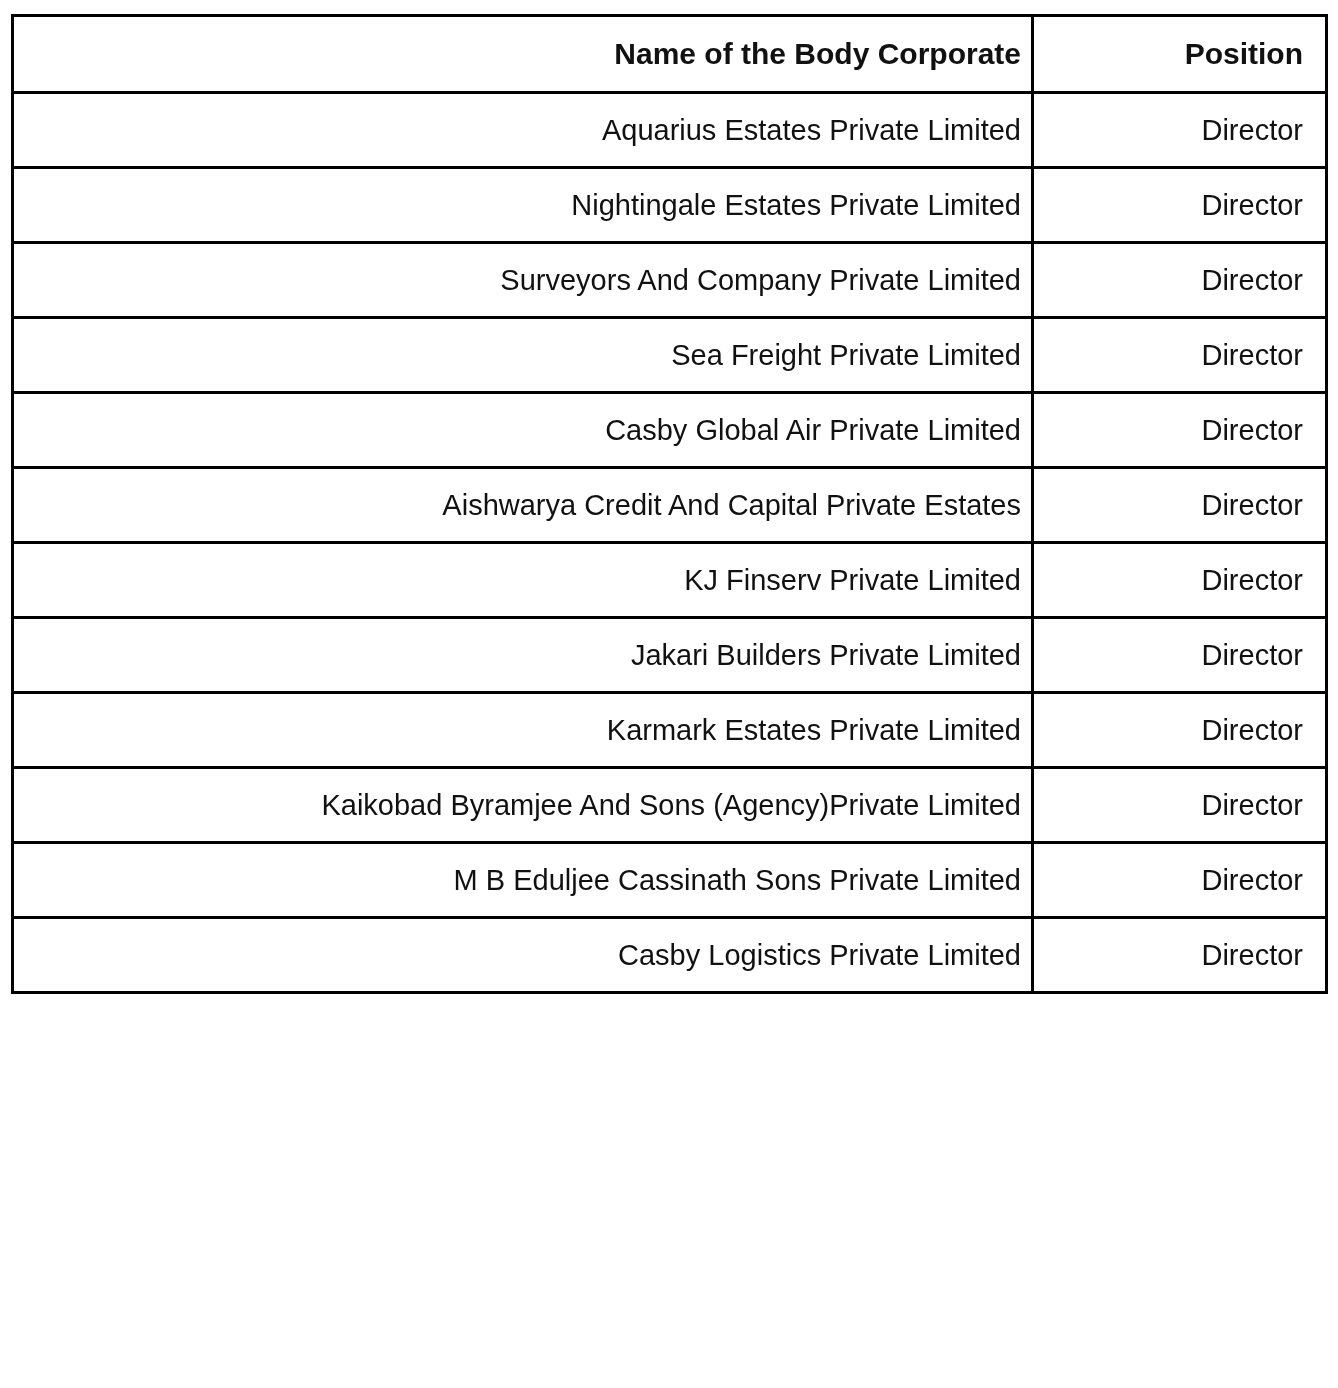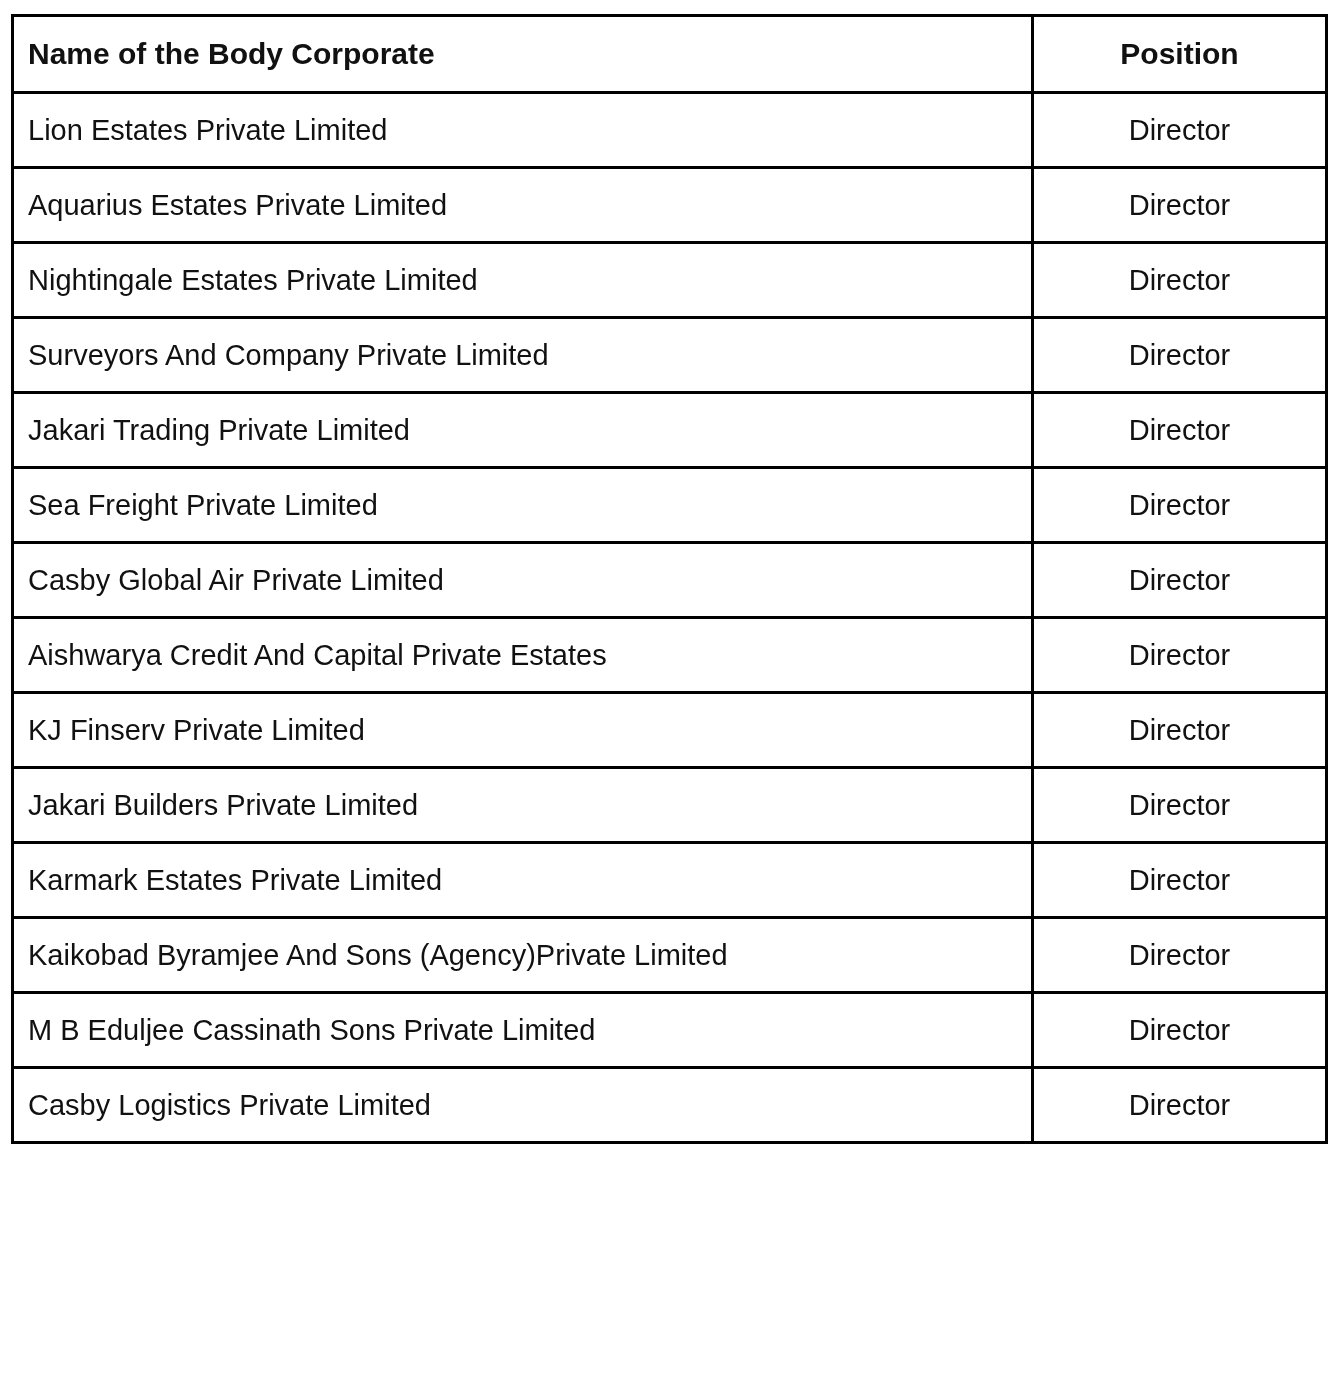--- a/index.html
+++ b/index.html
@@ -33,63 +33,55 @@
     vertical-align: middle;
     overflow: hidden;
     white-space: nowrap;
   }
   .corp-table th {
     font-weight: bold;
     font-size: 30px;
     height: 77px;
   }
   .name-cell, th.name-head {
-    text-align: left;
+    text-align: right;
     padding-left: 14px;
     padding-right: 10px;
   }
   .position-cell, th.position-head {
-    text-align: center;
-    padding: 0 12px;
+    text-align: right;
+    padding: 0 22px;
   }
 </style>
 </head>
 <body>
 
 <div class="table-wrap">
   <table class="corp-table">
     <colgroup>
       <col class="col-name">
       <col class="col-position">
     </colgroup>
     <thead>
       <tr>
         <th class="name-head">Name of the Body Corporate</th>
         <th class="position-head">Position</th>
       </tr>
     </thead>
     <tbody>
         <tr>
-          <td class="name-cell">Lion Estates Private Limited</td>
-          <td class="position-cell">Director</td>
-        </tr>
-        <tr>
           <td class="name-cell">Aquarius Estates Private Limited</td>
           <td class="position-cell">Director</td>
         </tr>
         <tr>
           <td class="name-cell">Nightingale Estates Private Limited</td>
           <td class="position-cell">Director</td>
         </tr>
         <tr>
           <td class="name-cell">Surveyors And Company Private Limited</td>
-          <td class="position-cell">Director</td>
-        </tr>
-        <tr>
-          <td class="name-cell">Jakari Trading Private Limited</td>
           <td class="position-cell">Director</td>
         </tr>
         <tr>
           <td class="name-cell">Sea Freight Private Limited</td>
           <td class="position-cell">Director</td>
         </tr>
         <tr>
           <td class="name-cell">Casby Global Air Private Limited</td>
           <td class="position-cell">Director</td>
         </tr>

